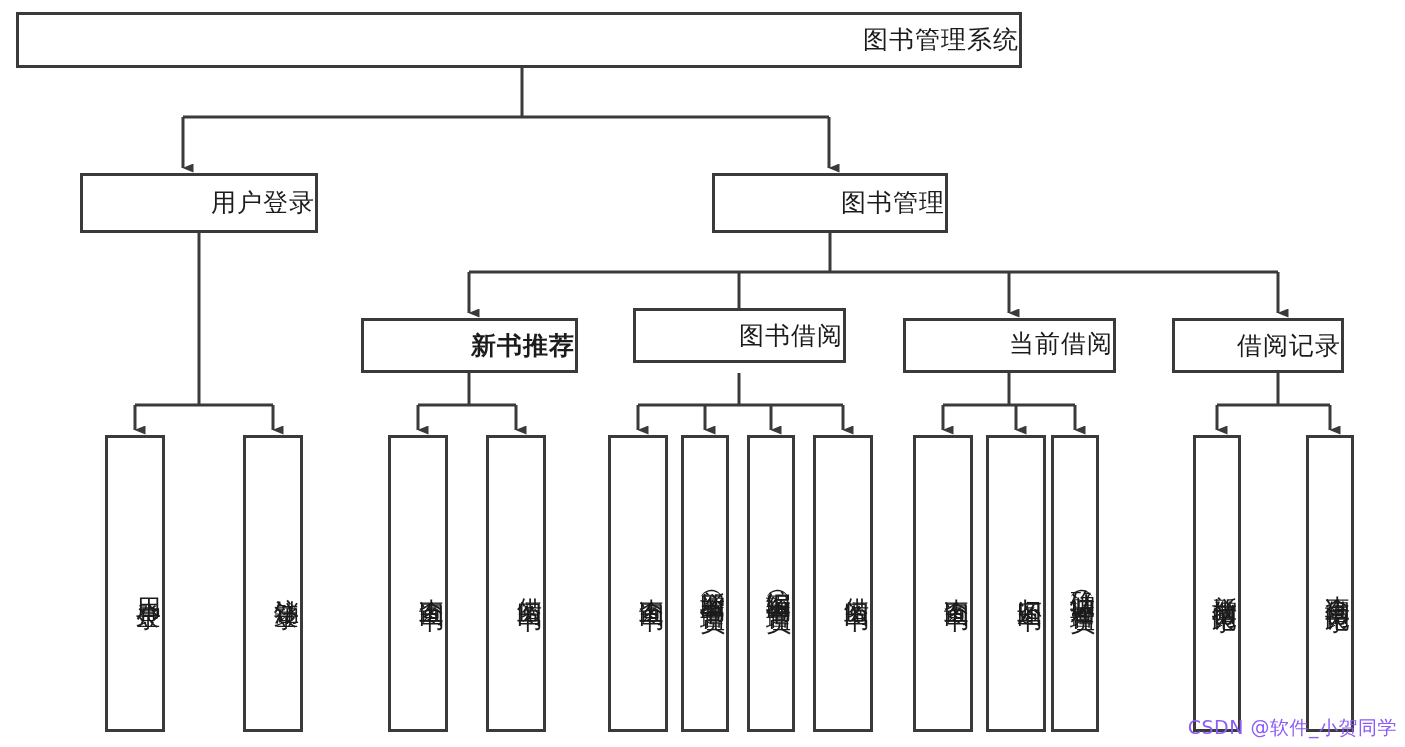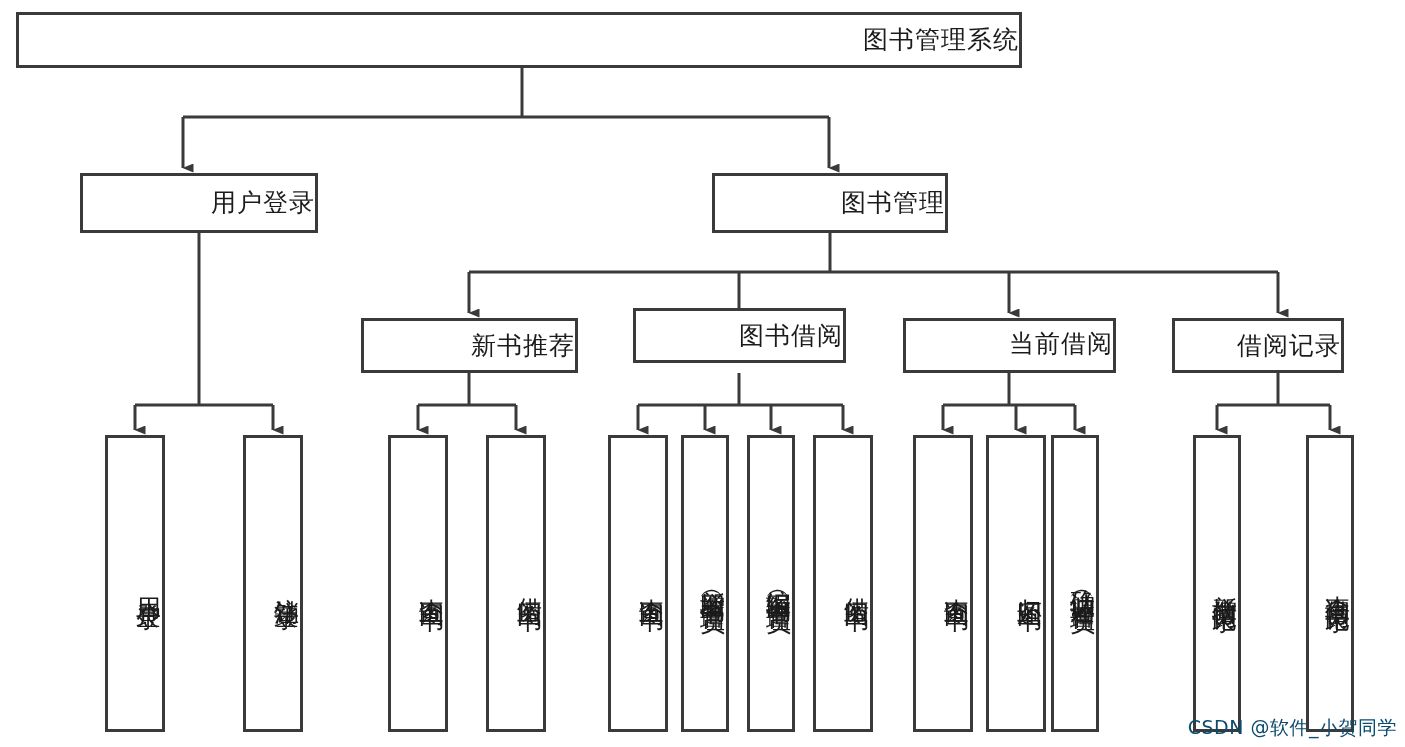--- a/index.html
+++ b/index.html
@@ -56,21 +56,21 @@
   .node.vert span {
     writing-mode: vertical-rl;
     text-orientation: upright;
     white-space: normal;
   }
   .watermark {
     position: absolute;
     right: 8px;
     bottom: 6px;
     font-size: 19px;
-    color: #0c4a6e;
+    color: #8b5cf6;
     letter-spacing: 0.5px;
     z-index: 5;
     white-space: nowrap;
   }
 </style>
 </head>
 <body>
 
 <div id="diagram-root">
 
@@ -135,21 +135,21 @@
     <span>图书管理</span>
   </div>
 
   <div class="node vert" style="left: 105px; top: 435px; width: 60px; height: 297px;">
     <span>用户登录</span>
   </div>
   <div class="node vert" style="left: 243px; top: 435px; width: 60px; height: 297px;">
     <span>注销登录</span>
   </div>
 
-  <div class="node horiz" style="left: 361px; top: 318px; width: 217px; height: 55px;">
+  <div class="node horiz" style="left: 361px; top: 318px; width: 217px; height: 55px; font-weight: bold;">
     <span>新书推荐</span>
   </div>
   <div class="node horiz" style="left: 633px; top: 308px; width: 213px; height: 55px; padding-left: 32px;">
     <span>图书借阅</span>
   </div>
   <div class="node horiz" style="left: 903px; top: 318px; width: 213px; height: 55px; font-family: Liberation Mono, monospace;">
     <span>当前借阅</span>
   </div>
   <div class="node horiz" style="left: 1172px; top: 318px; width: 172px; height: 55px;">
     <span>借阅记录</span>

